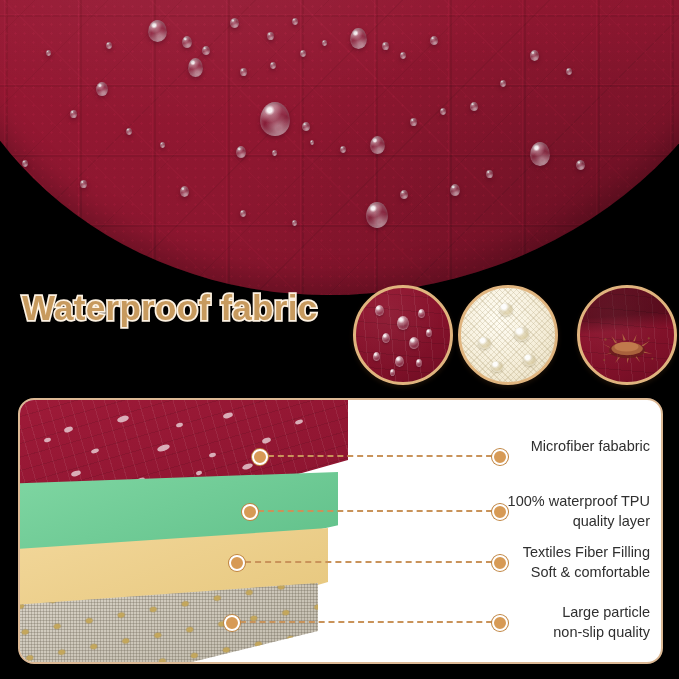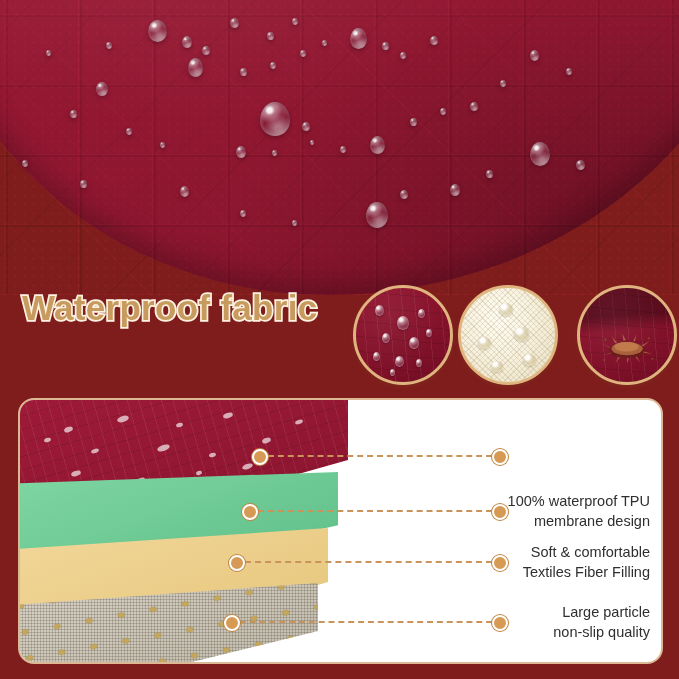--- a/index.html
+++ b/index.html
@@ -2,21 +2,21 @@
 <html><head>
 <meta charset="utf-8">
 <style>
   html,body{margin:0;padding:0;background:#fff;}
   body{font-family:"Liberation Sans", sans-serif;}
 
   #stage{
     position:relative;
     width:679px;height:679px;
     overflow:hidden;
-    background:#7f1d1d;
+    background:#000000;
   }
 
   
   .hero-wrap{
     position:absolute;left:0;top:0;width:679px;height:300px;
     overflow:hidden;
   }
   .hero-fabric{
     position:absolute;
     left:-70px; top:-250px;
@@ -374,28 +374,29 @@
       <div class="dot left"></div>
       <div class="dot right"></div>
     </div>
     <div class="conn" style="left:210px;top:221px;width:272px;">
       <div class="dash"></div>
       <div class="dot left"></div>
       <div class="dot right"></div>
     </div>
 
     <div class="label" style="left:300px;top:37px;width:330px;">
+      <div>Microfiber fababric</div>
     </div>
     <div class="label" style="left:300px;top:92px;width:330px;">
       <div>100% waterproof TPU</div>
-      <div>membrane design</div>
+      <div>quality layer</div>
     </div>
     <div class="label" style="left:300px;top:143px;width:330px;">
+      <div>Textiles Fiber Filling</div>
       <div>Soft &amp; comfortable</div>
-      <div>Textiles Fiber Filling</div>
     </div>
     <div class="label" style="left:300px;top:203px;width:330px;">
       <div>Large particle</div>
       <div>non-slip quality</div>
     </div>
 
   </div>
 </div>
 
 </body></html>

